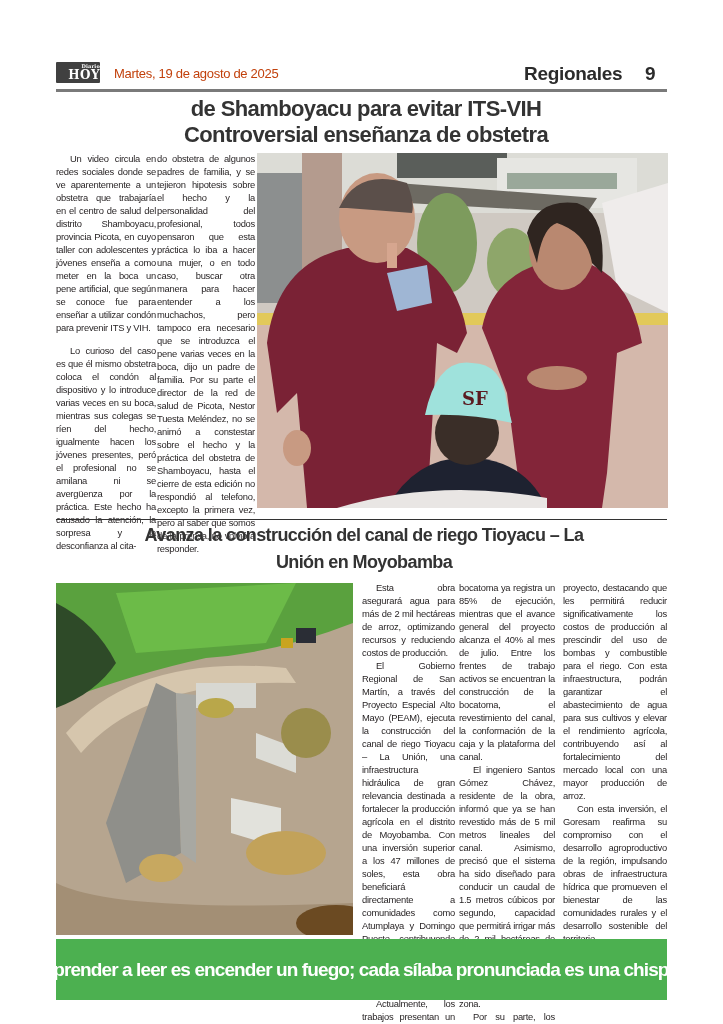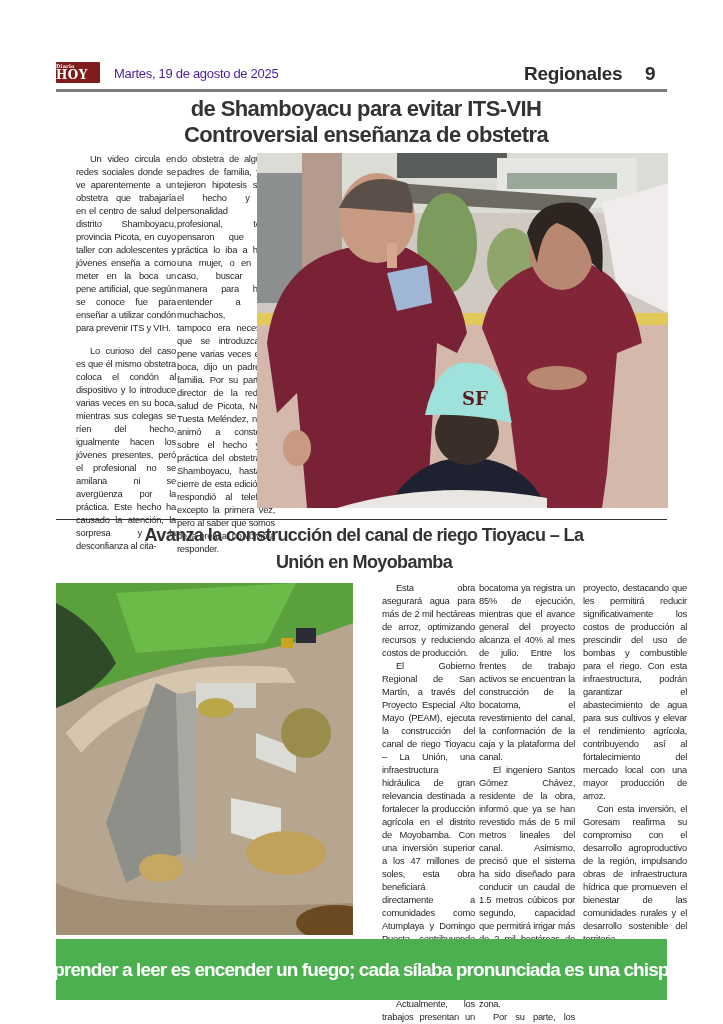--- a/index.html
+++ b/index.html
@@ -1,34 +1,34 @@
 <!DOCTYPE html>
 <html><head>
 <meta charset="utf-8">
 <style>
   * { margin: 0; padding: 0; box-sizing: border-box; }
   html, body { width: 723px; height: 1024px; background: #ffffff; overflow: hidden; }
   body { position: relative; font-family: "Liberation Sans", sans-serif; color: #231f20; }
 
   
-  .logo { position: absolute; left: 56px; top: 62px; width: 44px; height: 21px; background: #7f1d1d; border-radius: 1px; text-align: left; color: #fff; }
+  .logo { position: absolute; left: 56px; top: 62px; width: 44px; height: 21px; background: #404040; border-radius: 1px; text-align: right; color: #fff; }
   .logo .small { display: block; font-family: "DejaVu Serif", serif; font-weight: bold; font-size: 5px; line-height: 6px; padding-top: 1px; letter-spacing: 0.2px; }
   .logo .big { display: block; font-family: "DejaVu Serif", serif; font-weight: bold; font-size: 12px; line-height: 12px; letter-spacing: 0.5px; }
-  .date { position: absolute; left: 114px; top: 66px; font-size: 13px; color: #4c1d95; letter-spacing: -0.3px; }
+  .date { position: absolute; left: 114px; top: 66px; font-size: 13px; color: #c2410c; letter-spacing: -0.3px; }
   .section { position: absolute; left: 524px; top: 63px; font-size: 19px; font-weight: bold; color: #2b2b2b; letter-spacing: -0.3px; }
   .pagenum { position: absolute; left: 645px; top: 63px; font-size: 19px; font-weight: bold; color: #2b2b2b; }
   .header-rule { position: absolute; left: 56px; top: 89px; width: 611px; height: 3px; background: #7a7a7a; }
 
   
   .headline { position: absolute; font-weight: bold; color: #333333; letter-spacing: -0.6px; text-align: center; }
   .h1 { left: 110px; top: 96px; width: 512px; font-size: 22px; line-height: 26px; }
   .h2 { left: 60px; top: 522px; width: 608px; font-size: 18px; line-height: 27px; }
 
   
-  .col { position: absolute; font-size: 9.4px; line-height: 13px; color: #231f20; text-align: justify; letter-spacing: -0.25px; font-family: "Liberation Sans Narrow", "Liberation Sans", sans-serif; margin-left: 20px; }
+  .col { position: absolute; font-size: 9.4px; line-height: 13px; color: #231f20; text-align: justify; letter-spacing: -0.25px; font-family: "Liberation Sans Narrow", "Liberation Sans", sans-serif; }
   .col p { text-indent: 14px; }
   .col p.noind { text-indent: 0; }
   .col p + p { margin-top: 8px; }
 
   .a1c1 { left: 56px; top: 152px; width: 100px; }
   .a1c2 { left: 157px; top: 152px; width: 98px; }
   .a2c1 { left: 362px; top: 581px; width: 93px; }
   .a2c2 { left: 459px; top: 581px; width: 96px; }
   .a2c3 { left: 563px; top: 581px; width: 104px; }
   .a2c2 p + p, .a2c1 p + p, .a2c3 p + p { margin-top: 0; }

